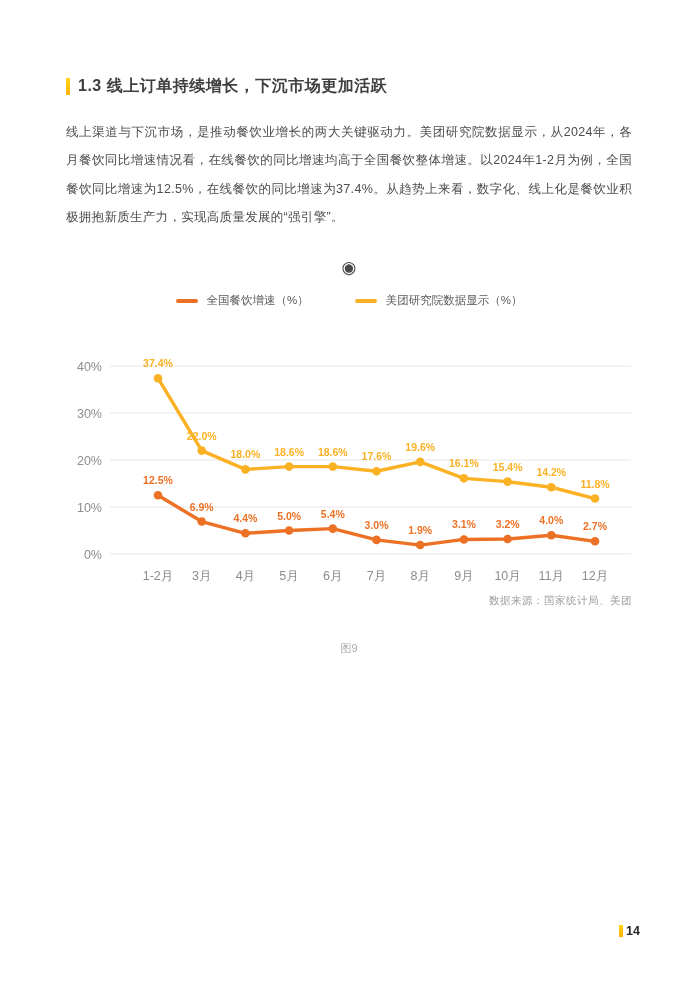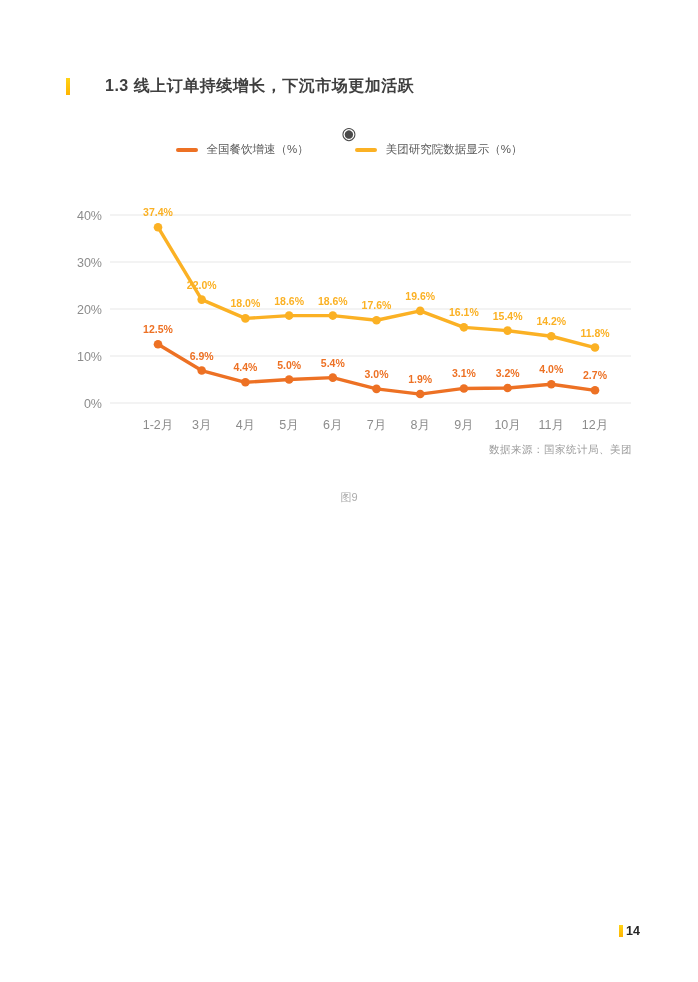--- a/index.html
+++ b/index.html
@@ -23,21 +23,20 @@
   }
   .heading-bar {
     width: 4px; height: 17px;
     background: linear-gradient(180deg, #FFD316, #FFB400);
     margin-right: 8px;
     flex: 0 0 auto;
   }
   .heading-text {
     font-size: 16px; font-weight: bold; color: #3f3f3f;
     letter-spacing: 0.5px;
-    margin-left: 27px;
   }
   .body-para {
     margin-top: 21px;
     font-size: 12.5px;
     line-height: 2.26;
     color: #4d4d4d;
     text-align: justify;
     letter-spacing: 0.3px;
   }
   .chart-block { margin-top: 28px; }
@@ -46,21 +45,21 @@
     gap: 8px;
   }
   .chart-title-icon {
     font-size: 17px; color: #4a4a4a; line-height: 1;
   }
   .chart-title-text {
     font-size: 17px; color: #4a4a4a; letter-spacing: 1px;
   }
   .legend-row {
     display: flex; justify-content: center; align-items: center;
-    gap: 46px; 
+    gap: 46px; margin-top: 17px;
   }
   .legend-item { display: flex; align-items: center; gap: 9px; }
   .legend-swatch {
     width: 22px; height: 4px; border-radius: 2px; flex: 0 0 auto;
   }
   .legend-label { font-size: 11.5px; color: #595959; }
   .chart-svg-wrap { margin-top: 12px; }
   svg { display: block; }
   .axis-lbl {
     font-family: "Liberation Sans", sans-serif;
@@ -102,20 +101,21 @@
 </head>
 <body>
 
 <div class="page">
 
   <div class="section-heading">
     <div class="heading-bar"></div>
     <div class="heading-text">1.3 线上订单持续增长，下沉市场更加活跃</div>
   </div>
 
+  <p class="body-para">线上渠道与下沉市场，是推动餐饮业增长的两大关键驱动力。美团研究院数据显示，从2024年，各月餐饮同比增速情况看，在线餐饮的同比增速均高于全国餐饮整体增速。以2024年1-2月为例，全国餐饮同比增速为12.5%，在线餐饮的同比增速为37.4%。从趋势上来看，数字化、线上化是餐饮业积极拥抱新质生产力，实现高质量发展的“强引擎”。</p>
 
   <div class="chart-block">
 
     <div class="chart-title-row">
       <span class="chart-title-icon">◉</span>
     </div>
 
     <div class="legend-row">
       <div class="legend-item">
         <span class="legend-swatch" style="background: rgb(237, 113, 36);"></span>

